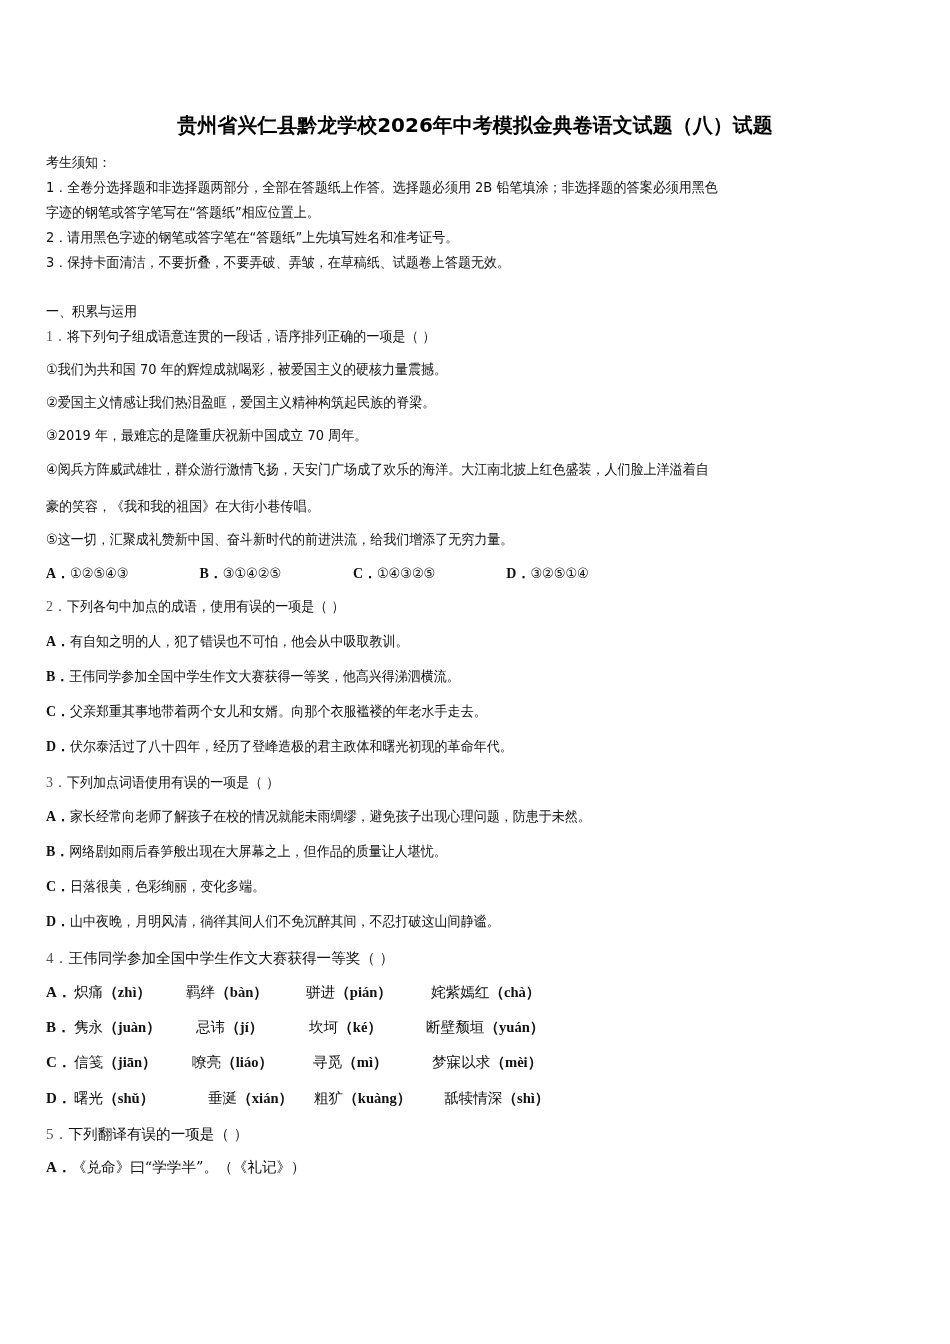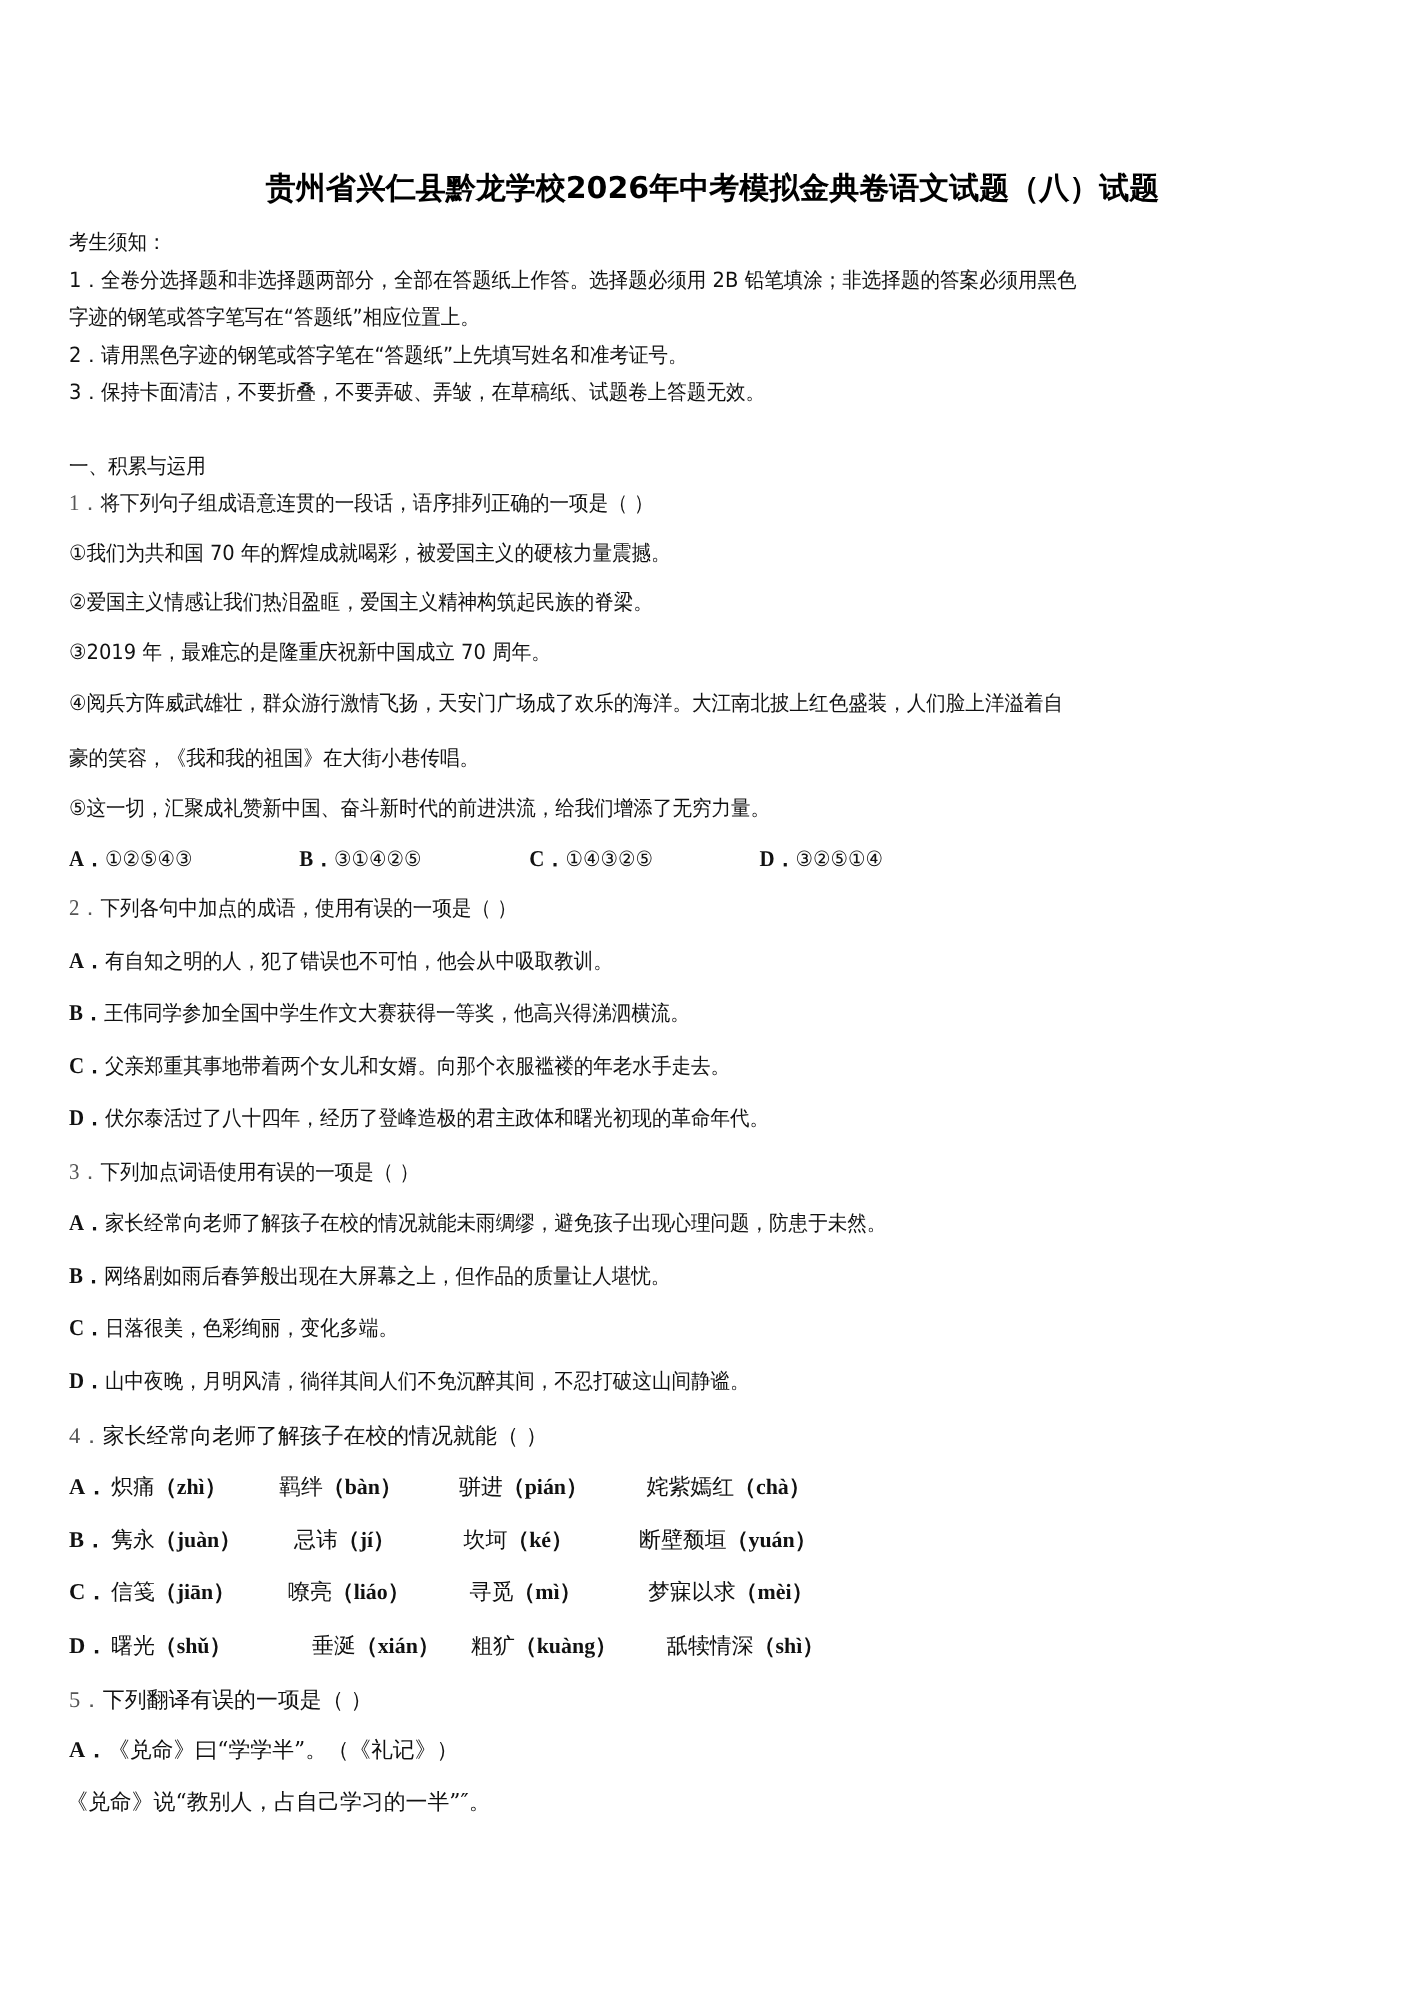--- a/index.html
+++ b/index.html
@@ -125,21 +125,21 @@
     <span class="opt-letter">B．</span><span>网络剧如</span><span class="alt">雨后春笋</span><span>般出现在大屏幕之上，但作品的质量让人堪忧。</span>
   </div>
   <div class="line notice" style="top:876px;">
     <span class="opt-letter">C．</span><span>日落很美，色彩</span><span>绚丽</span><span>，变化多端。</span>
   </div>
   <div class="line notice" style="top:911px;">
     <span class="opt-letter">D．</span><span>山中夜晚，月明风清，</span><span>徜徉</span><span>其间人们不免沉醉其间，不忍打破这山间静谧。</span>
   </div>
 
   <div class="line" style="top:948px;">
-    <span class="qnum">4．</span><span>家长经常向老师了解孩子在校的情况就能（        ）</span>
+    <span class="qnum">4．</span><span>王伟同学参加全国中学生作文大赛获得一等奖（        ）</span>
   </div>
 
   <div class="line" style="top:982px; width:860px; height:22px;">
     <span class="word-group" style="left:0;"><span class="opt-letter">A．</span></span>
     <span class="word-group" style="left:28px;"><span>炽痛</span><span class="pinyin">（zhì）</span></span>
     <span class="word-group" style="left:140px;"><span>羁绊</span><span class="pinyin">（bàn）</span></span>
     <span class="word-group" style="left:260px;"><span>骈进</span><span class="pinyin">（pián）</span></span>
     <span class="word-group" style="left:385px;"><span>姹紫嫣红</span><span class="pinyin">（chà）</span></span>
   </div>
 
@@ -166,15 +166,14 @@
     <span class="word-group" style="left:268px;"><span>粗犷</span><span class="pinyin">（kuàng）</span></span>
     <span class="word-group" style="left:398px;"><span>舐犊情深</span><span class="pinyin">（shì）</span></span>
   </div>
 
   <div class="line" style="top:1124px;">
     <span class="qnum">5．</span><span>下列翻译有误的一项是（  ）</span>
   </div>
   <div class="line" style="top:1157px;">
     <span class="opt-letter">A．</span><span>《兑命》曰“学学半”。（《礼记》）</span>
   </div>
-  <div class="line" style="top:1192px; left:44px;">《兑命》说“教别人，占自己学习的一半”″。</div>
 
 </div>
 
 </body></html>

